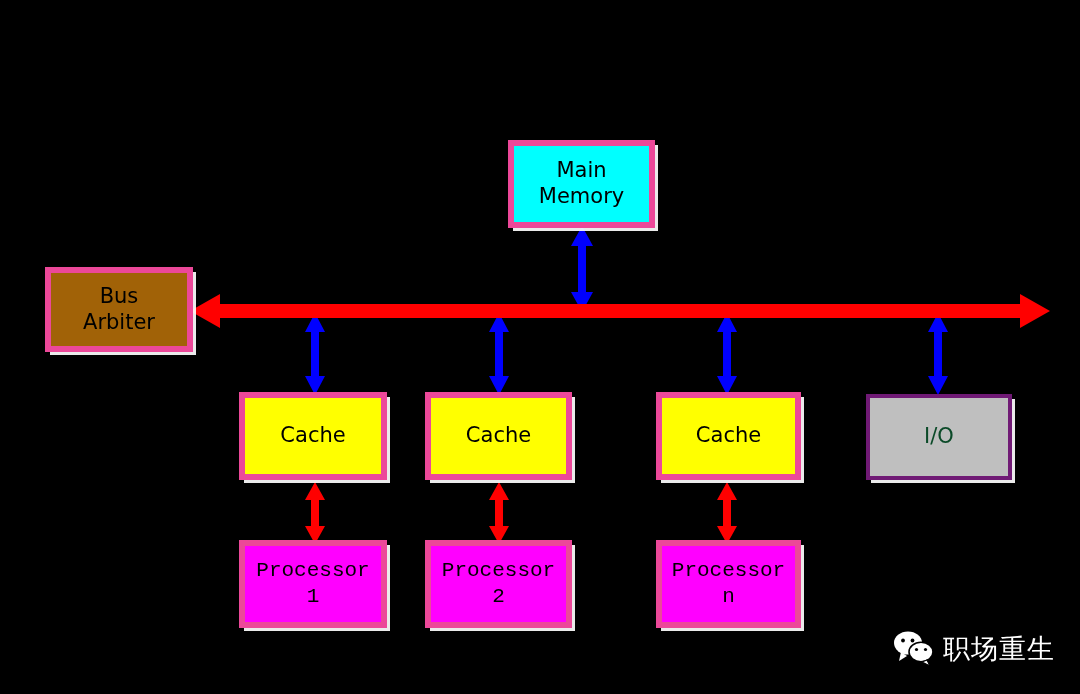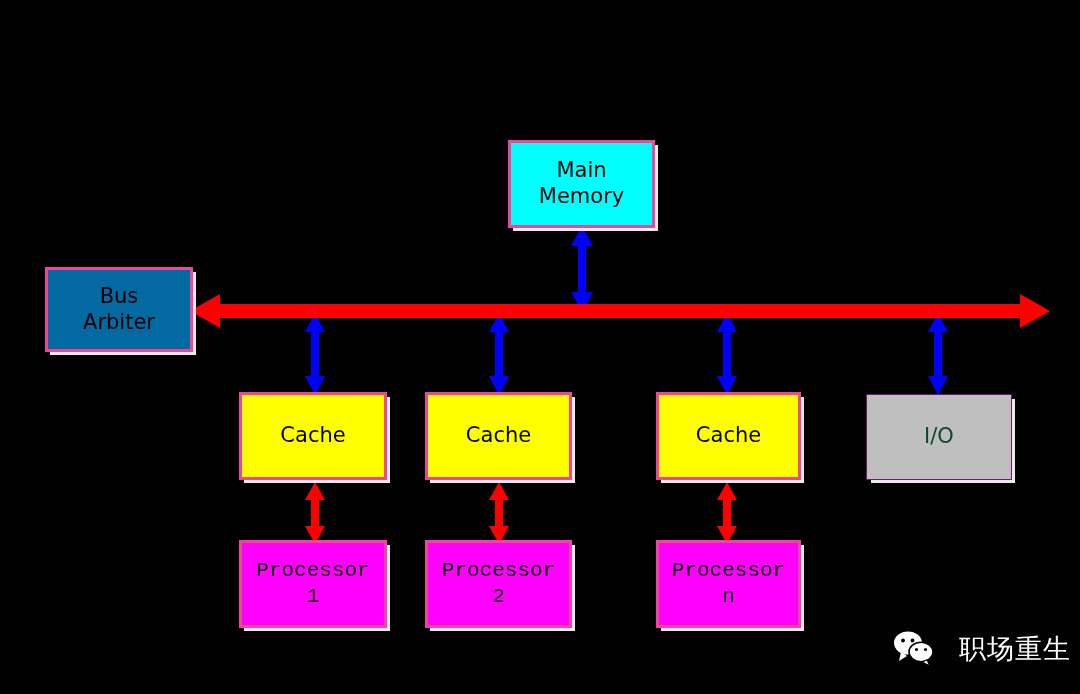--- a/index.html
+++ b/index.html
@@ -21,51 +21,51 @@
     position: absolute;
     box-sizing: border-box;
     display: flex;
     align-items: center;
     justify-content: center;
     text-align: center;
     line-height: 1.22;
     font-size: 21px;
     color: #000000;
     white-space: pre-line;
-    border: 3px solid #ec4899;
+    border: 6px solid #ec4899;
     box-shadow: 4px 4px 0 -1px rgba(255,255,255,0.92);
   }
   .node-label { pointer-events: none; }
 
   .node.main-memory { background: #00ffff; }
-  .node.bus-arbiter { background: #0369a1; }
+  .node.bus-arbiter { background: #a16207; }
   .node.cache       { background: #ffff00; justify-content: center; }
   .node.processor   { background: #ff00ff; font-family: Liberation Mono, monospace; }
   .node.io {
     background: #bfbfbf;
     color: #0b4a28;
-    border: 1px solid #701a75;
+    border: 4px solid #701a75;
   }
 
   
   .arrow-v {           
     position: absolute;
     display: block;
   }
   .bus-line {
     position: absolute;
     display: block;
   }
 
   
   .watermark {
     position: absolute;
     display: flex;
     align-items: center;
-    gap: 24px;
+    gap: 8px;
   }
   .wm-text {
     color: #ffffff;
     font-size: 27px;
     font-family: "DejaVu Sans", sans-serif;
     letter-spacing: 1px;
     line-height: 1;
   }
 </style>
 </head>

